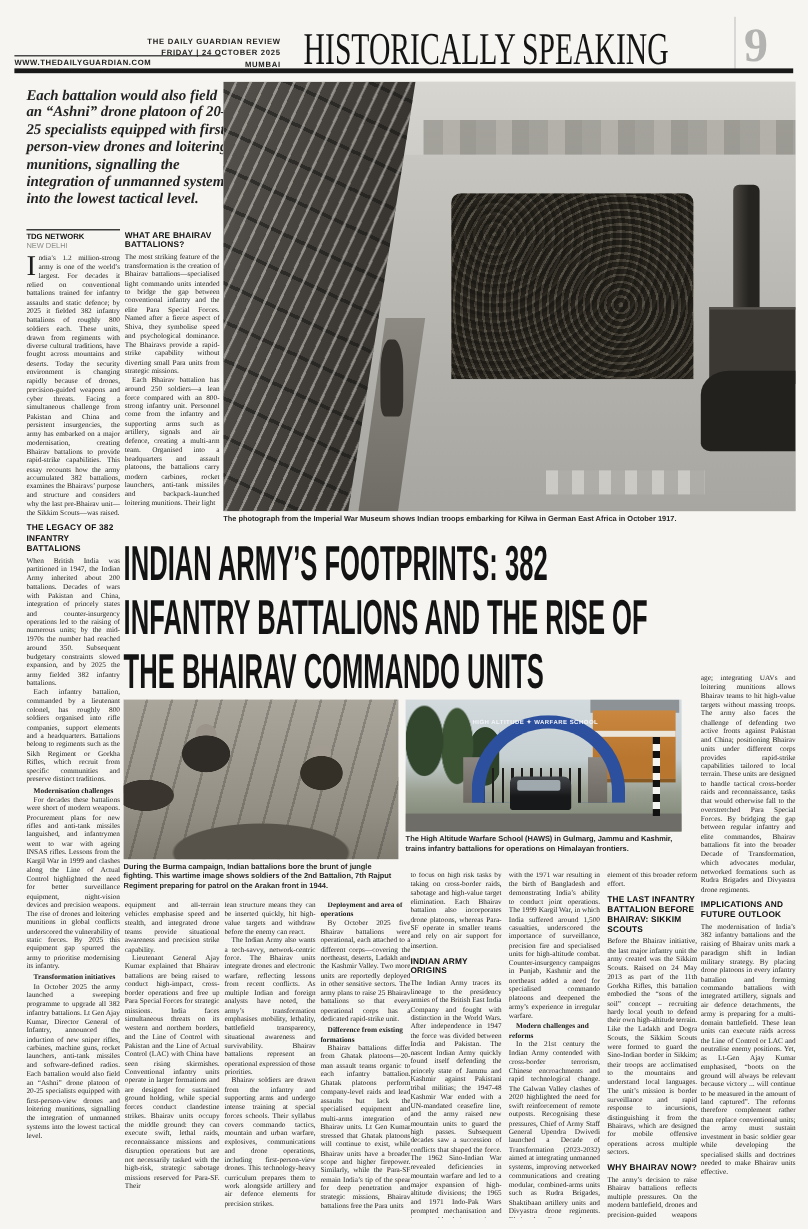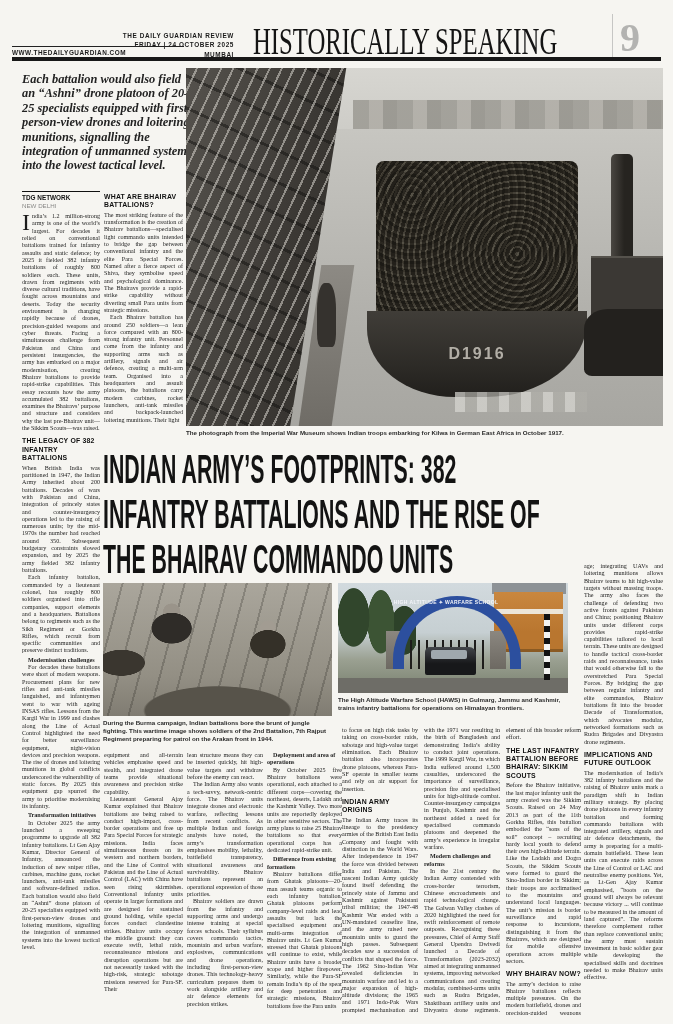--- a/index.html
+++ b/index.html
@@ -137,23 +137,20 @@
 <div class="byline">
   <div class="agency">TDG NETWORK</div>
   <div class="place">NEW DELHI</div>
 </div>
 
 <div class="photo" id="photo-main">
   <div class="mp-shore"></div>
   <div class="mp-water"></div>
   <div class="mp-barge">
     <div class="mp-crowd"></div>
-    <div class="mp-bargehull">
-      <span>D1916</span>
-    </div>
     <div class="mp-wake"></div>
   </div>
   <div class="mp-tug">
     <div class="mp-funnel"></div>
     <div class="mp-cabin"></div>
     <div class="mp-tughull"></div>
   </div>
   <div class="mp-hull">
     <div class="mp-rail"></div>
   </div>

